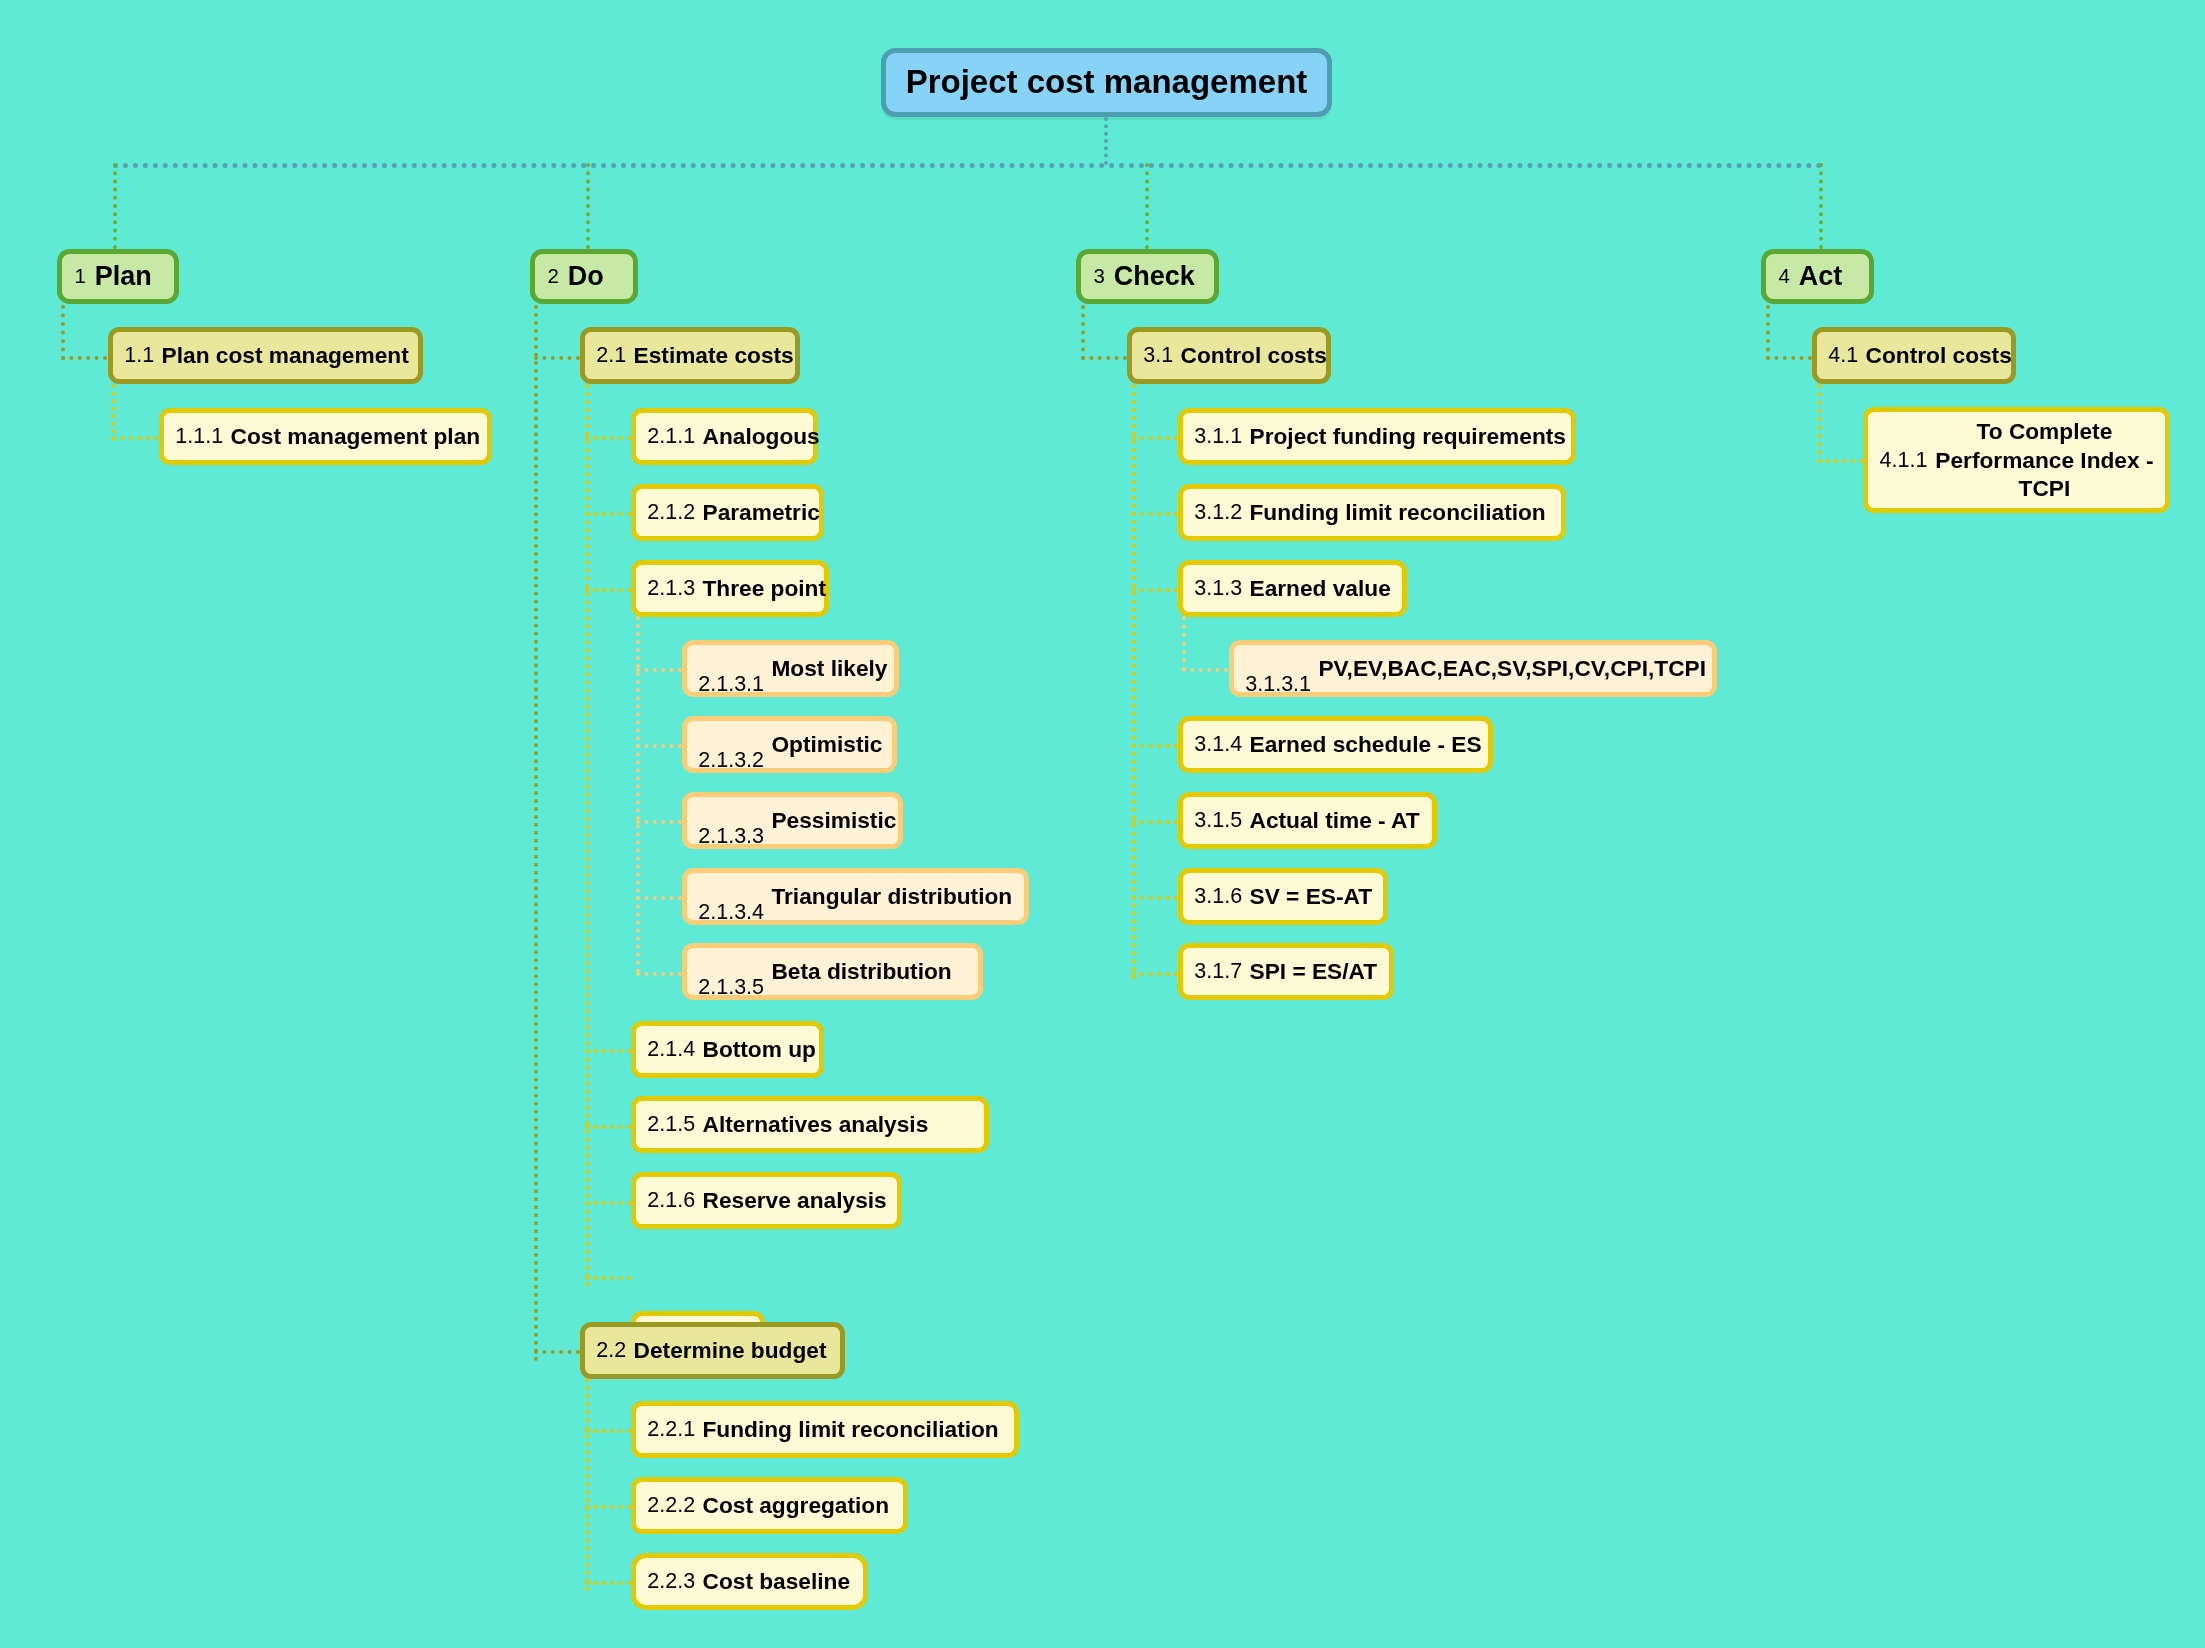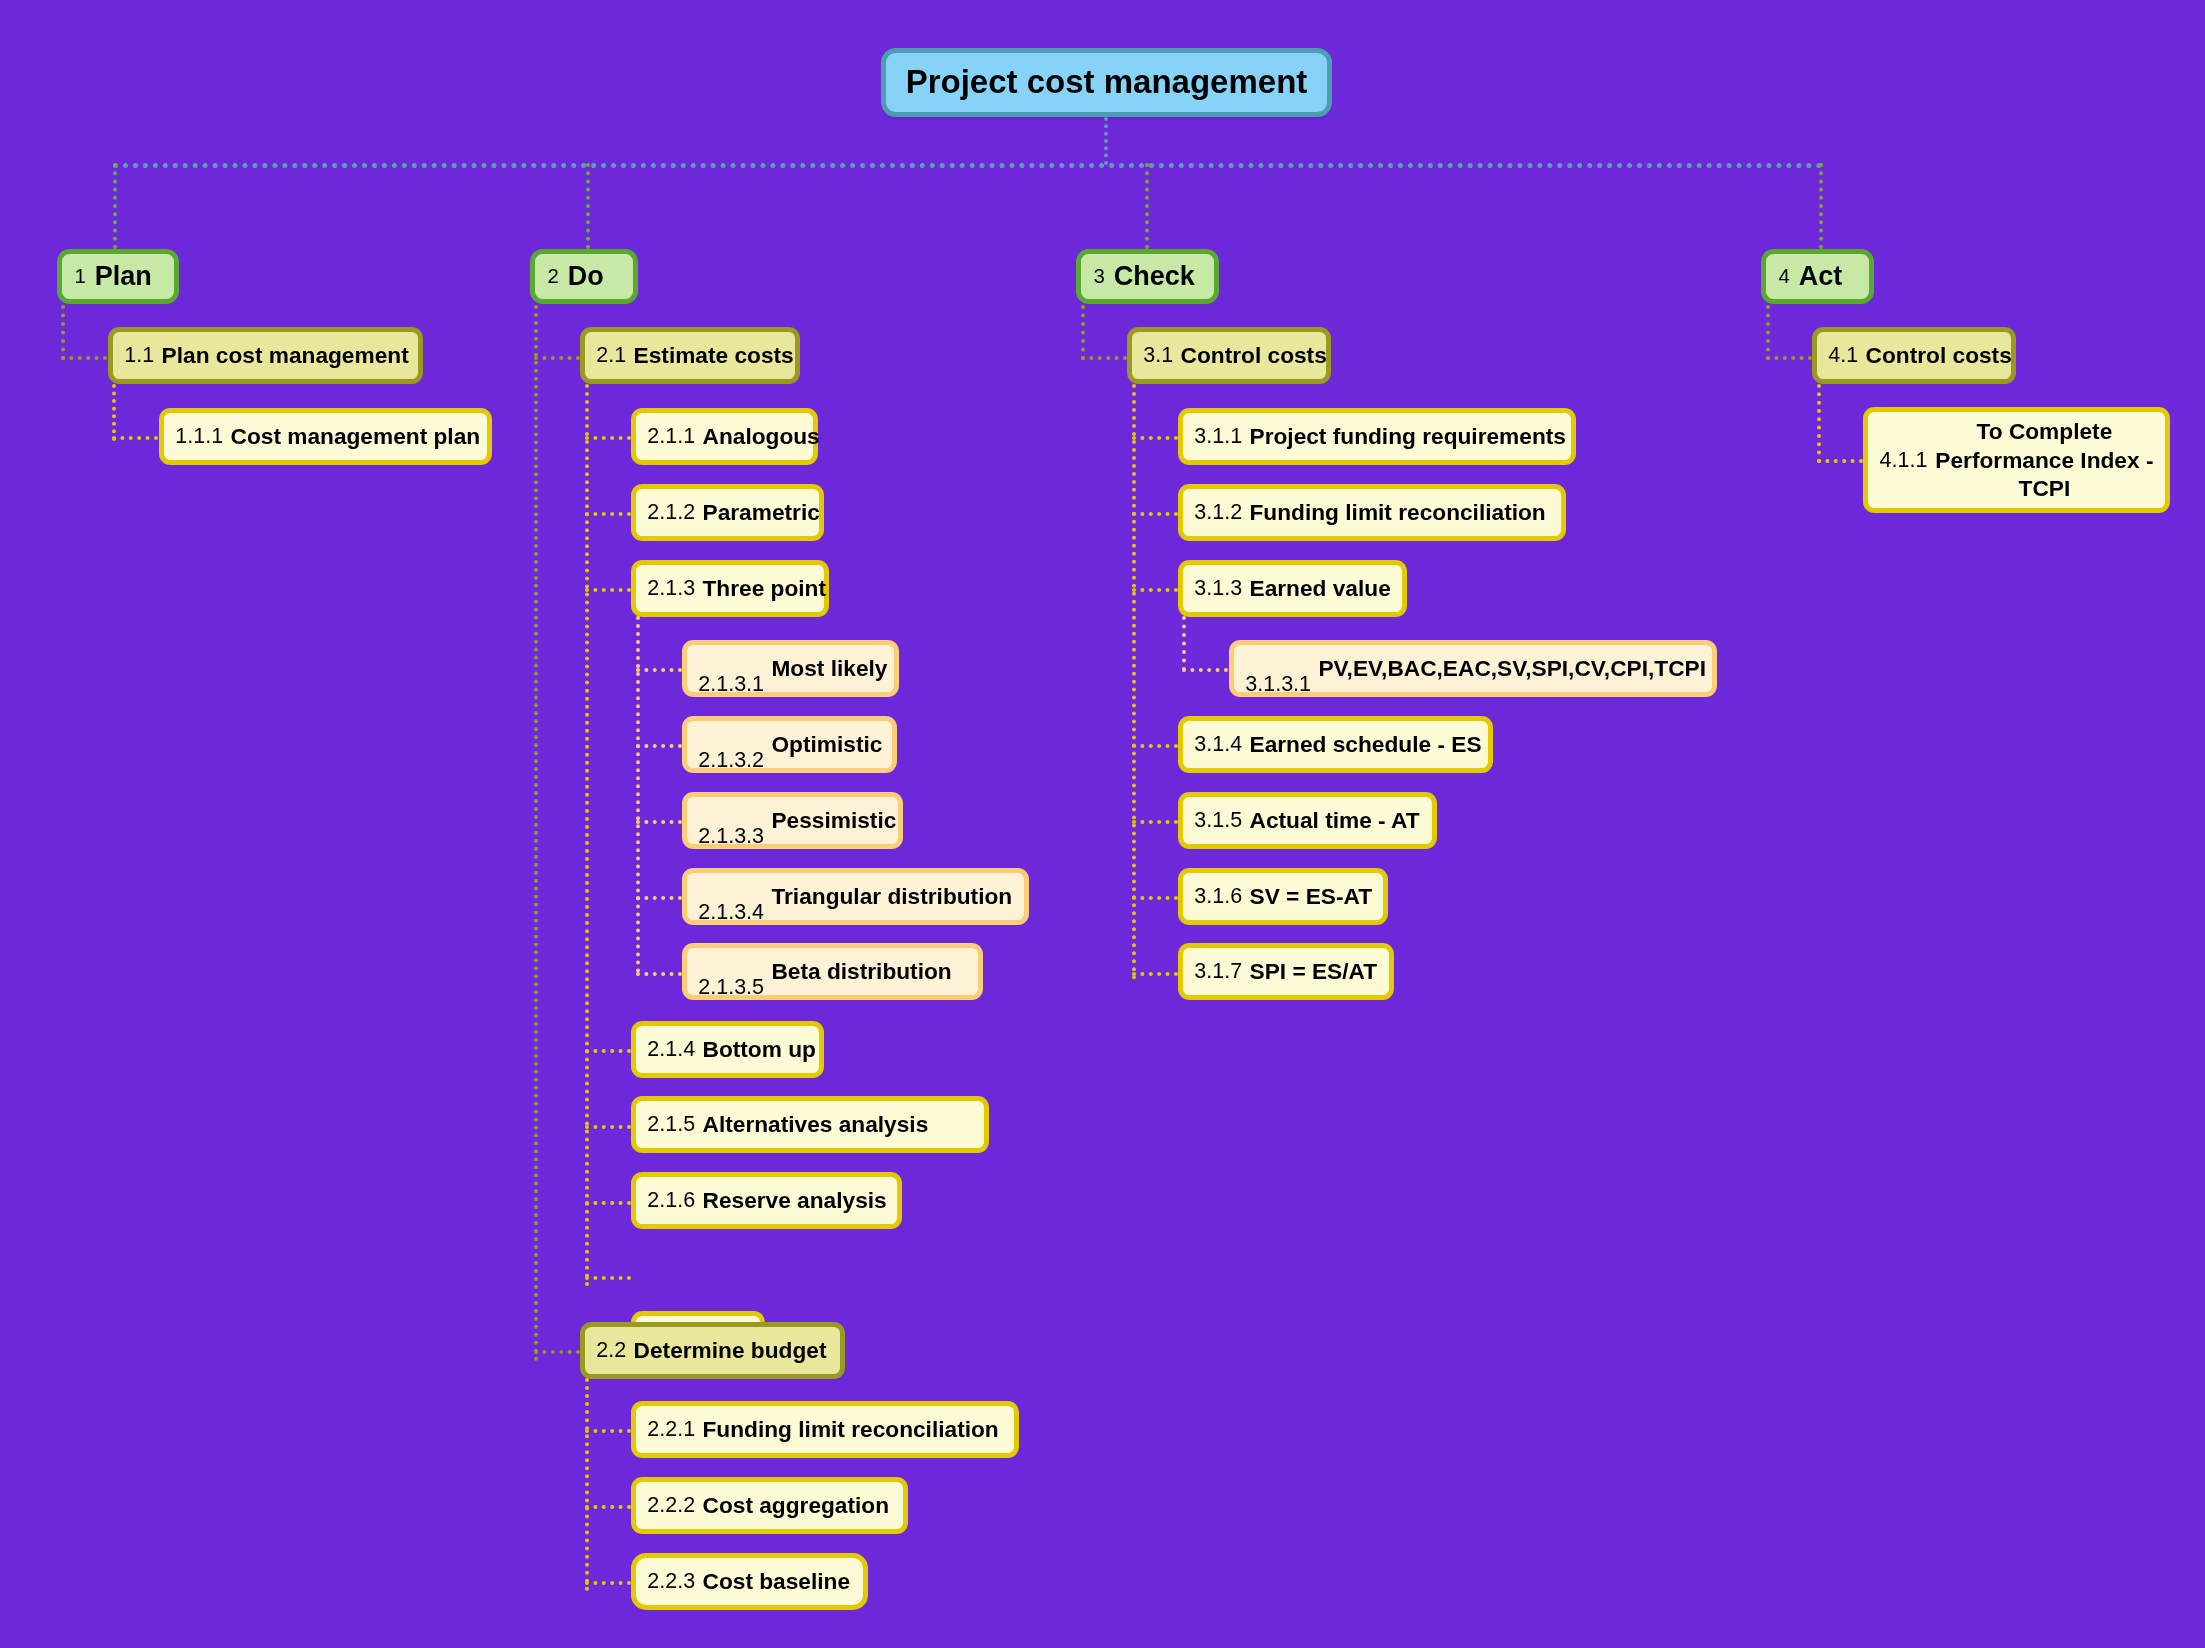--- a/index.html
+++ b/index.html
@@ -8,21 +8,21 @@
     padding: 0;
     background: #ffffff;
   }
   body {
     font-family: "Liberation Sans", sans-serif;
   }
   #canvas {
     position: relative;
     width: 2205px;
     height: 1648px;
-    background: #6d28d9;
+    background: #5eead4;
     overflow: hidden;
   }
 
   
   .node {
     position: absolute;
     box-sizing: border-box;
     display: flex;
     align-items: center;
     border-style: solid;

